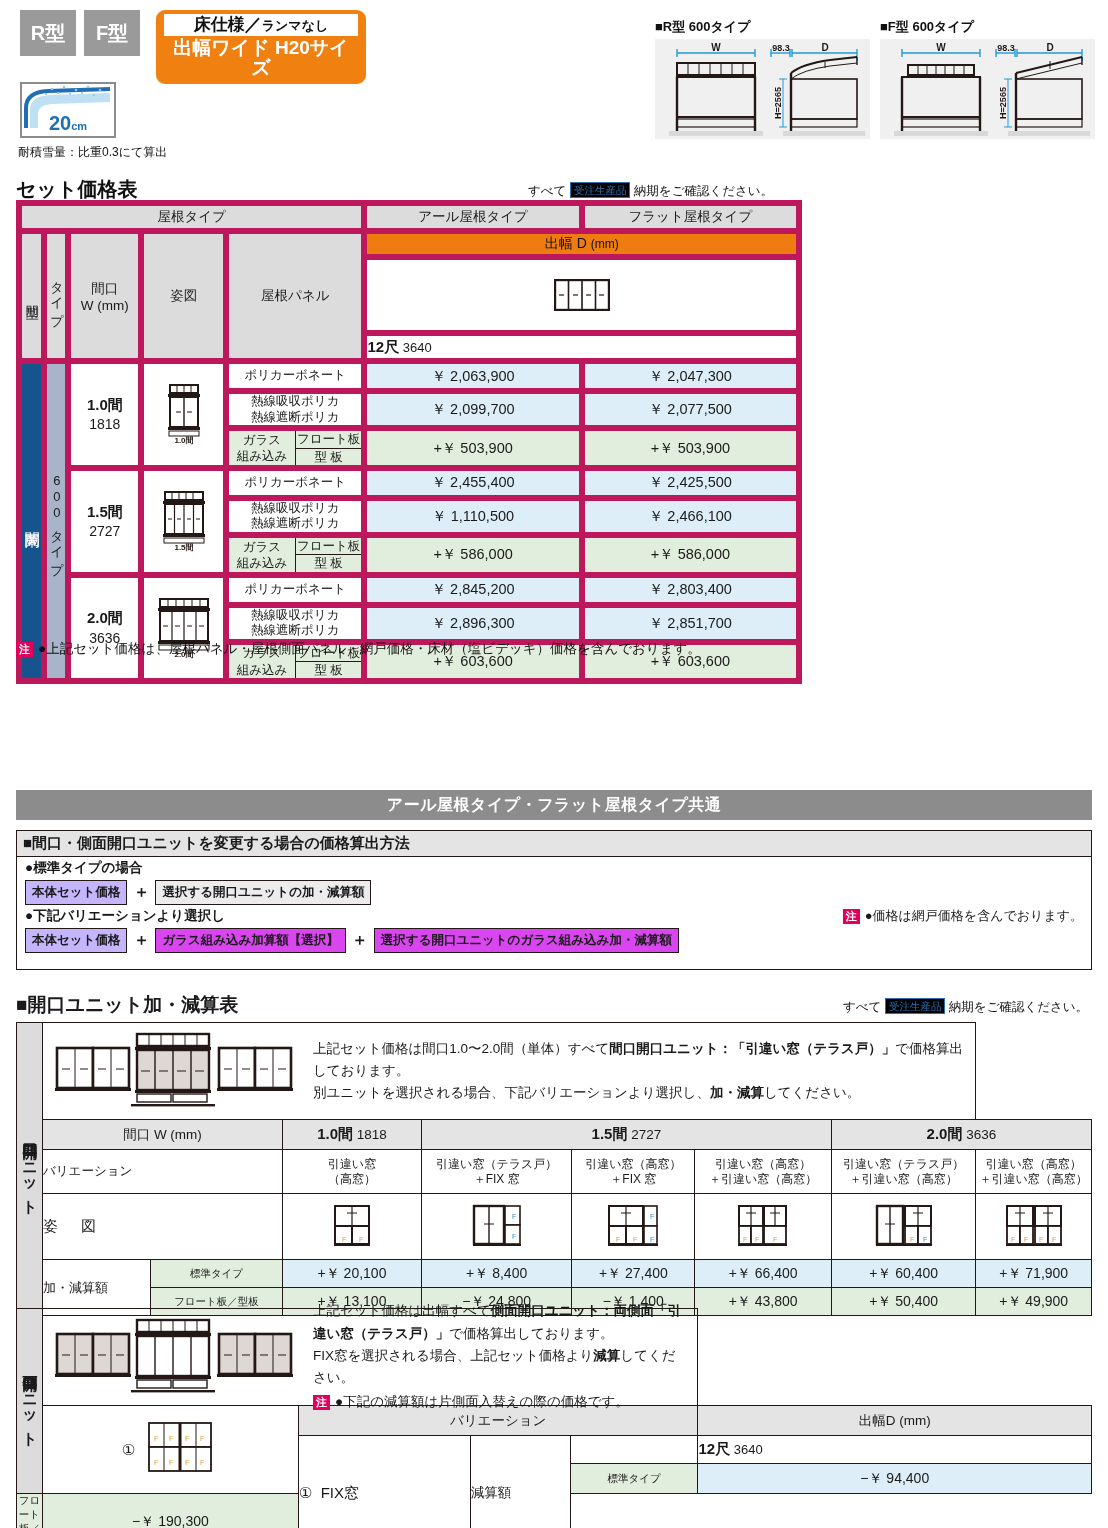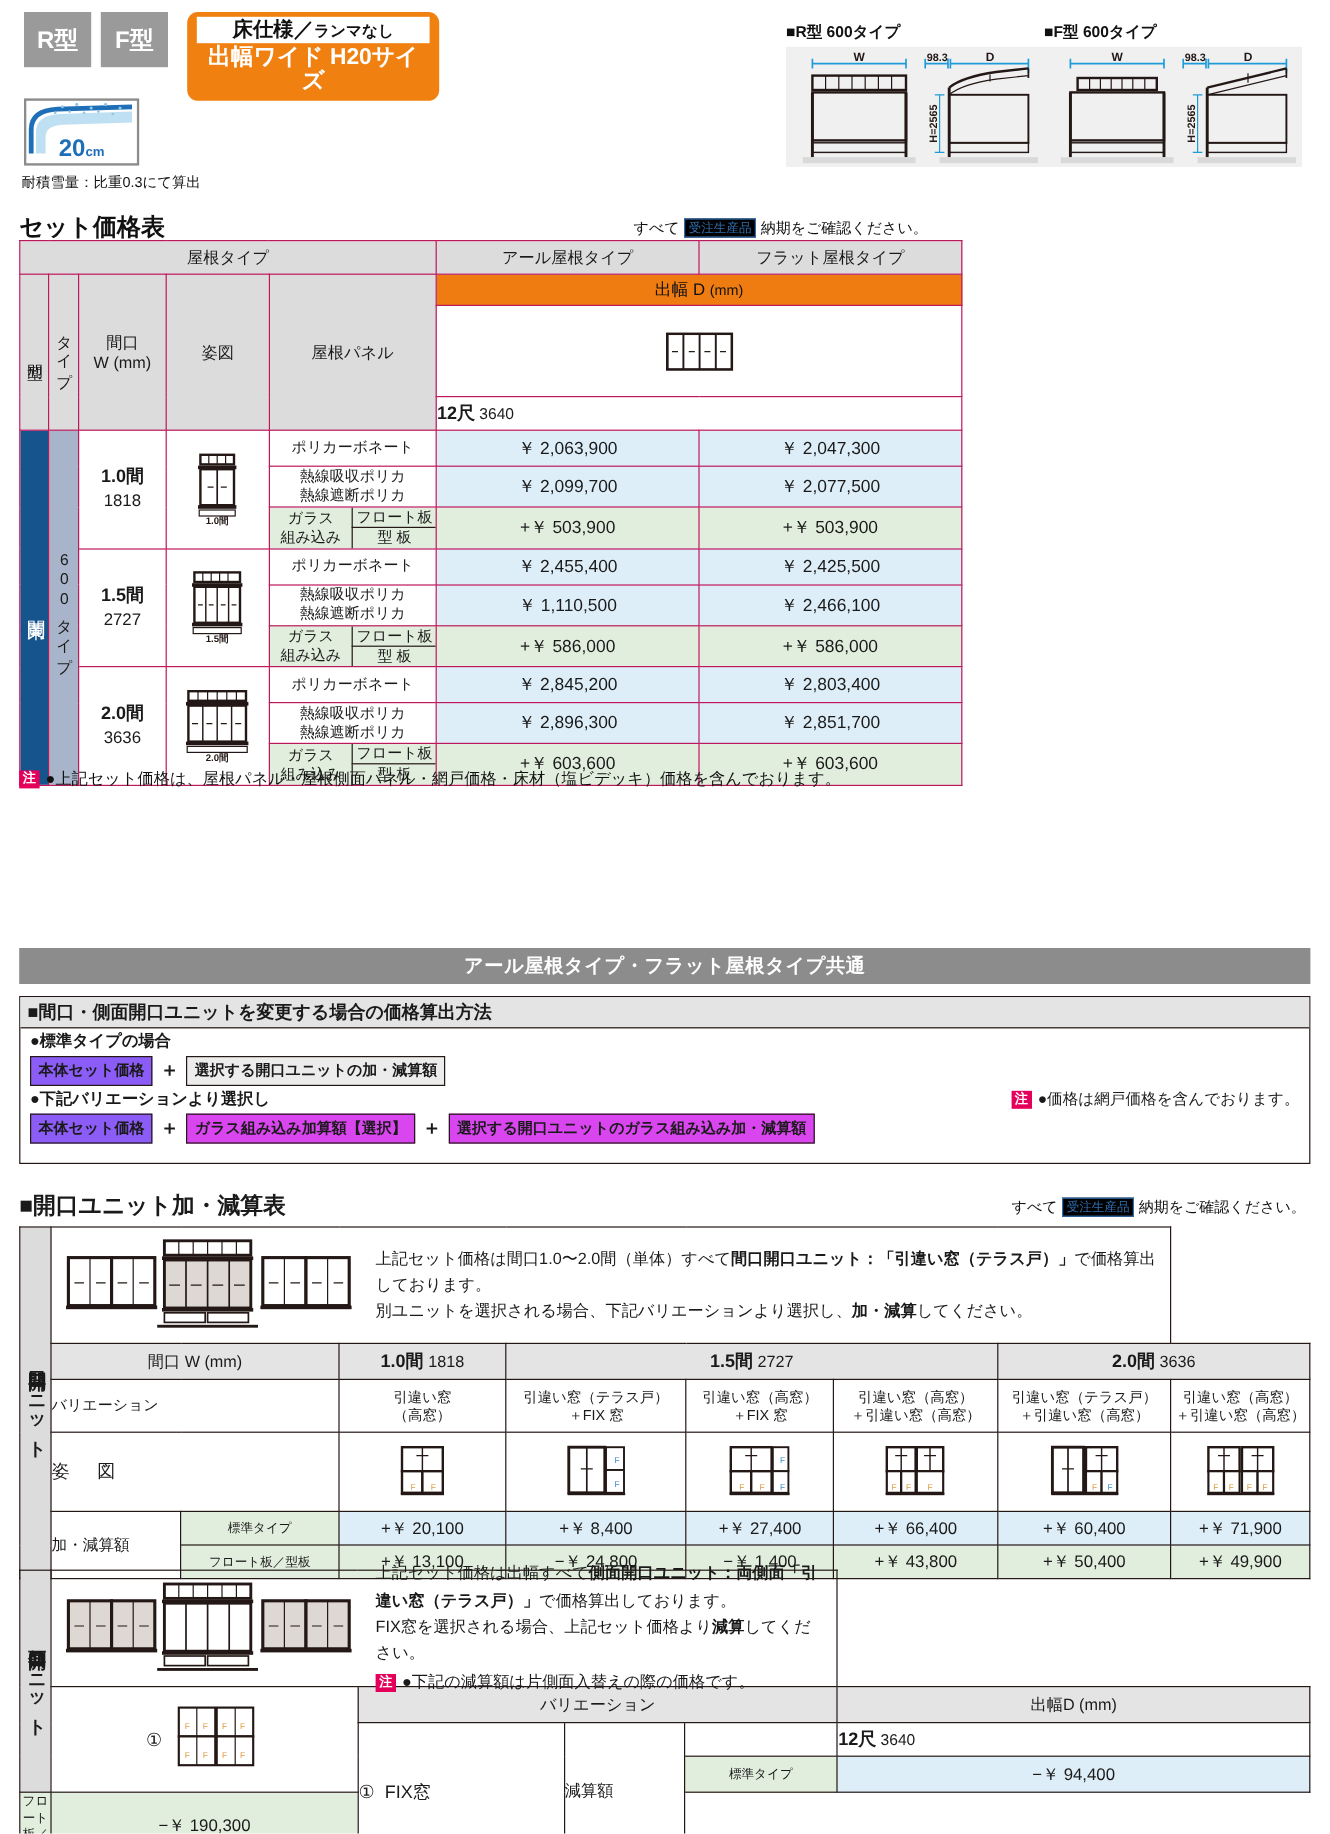--- a/index.html
+++ b/index.html
@@ -33,37 +33,37 @@
   .orange-badge .line1 .small { font-size:13px; }
   .orange-badge .line2 {
     color:#ffffff; font-weight:bold; font-size:19px; text-align:center; line-height:1.1;
   }
 
   .snow-box { position:absolute; left:20px; top:82px; width:96px; height:56px;
      border:2px solid #8c8c8c; background:#ffffff; overflow:hidden; }
   .snow-label { position:absolute; left:18px; top:144px; font-size:12px; color:#111; white-space:nowrap; }
 
   
-  .diagrams { position:absolute; left:655px; top:18px; width:349px; height:126px; display:flex; }
+  .diagrams { position:absolute; left:655px; top:18px; width:349px; height:126px; display:flex; gap:10px; }
   .diagram-block { flex:1; }
   .diagram-title { font-size:13px; font-weight:bold; color:#111; margin-bottom:3px; }
   .diagram-body { background:#f0f0f0; height:100px; position:relative; }
 
   
   .sec-title { position:absolute; font-size:20px; font-weight:bold; color:#111; }
   .note-right { position:absolute; font-size:12.5px; color:#111; white-space:nowrap; }
   .jc-badge {
     display:inline-block; border:1px solid #2f6fb0; color:#2f6fb0; background:#000000;
     font-size:10.5px; padding:0 3px; line-height:14px; vertical-align:1px;
   }
 
   
   table { border-collapse:collapse; }
   .maintbl { position:absolute; left:16px; top:200px; width:786px; }
-  .maintbl td, .maintbl th { border:1px solid #be185d; padding:0; font-weight:normal; }
+  .maintbl td, .maintbl th { border:6px solid #be185d; padding:0; font-weight:normal; }
   .hdr { background:#dcdcdc; text-align:center; font-size:13.5px; }
   .hdr-orange { background:#ee7c10; text-align:center; font-size:14px; font-weight:bold; color:#111; }
   .vert { writing-mode:vertical-rl; text-orientation:upright; letter-spacing:1px; }
   .cell-c { text-align:left; }
   .price { text-align:center; font-size:14.5px; }
   .blue { background:#ddeef8; }
   .green { background:#e2eedd; }
   .navy { background:#15548c; color:#ffffff; font-size:15px; font-weight:bold; }
   .steel { background:#a7b4ca; color:#1a1a1a; font-size:13px; }
   .wname { text-align:center; line-height:1.35; }
@@ -84,21 +84,21 @@
     background:#8c8c8c; color:#ffffff; font-size:16px; font-weight:bold;
     display:flex; align-items:center; justify-content:center; letter-spacing:0.5px;
   }
   .calcbox { position:absolute; left:16px; top:830px; width:1076px; height:140px; border:1px solid #231815; background:#fff; }
   .calcbox .sub-hdr {
     background:#e4e4e4; font-size:15px; font-weight:bold; padding:3px 6px; border-bottom:1px solid #231815;
   }
   .calcrow { padding:0 8px 0 8px; }
   .calcrow .lead { font-size:13.5px; font-weight:bold; margin:2px 0 3px 0; }
   .formula { display:flex; align-items:center; gap:6px; }
-  .fbox { border:1px solid #231815; background:#8b5cf6; font-size:12.5px; font-weight:bold; padding:3px 6px; }
+  .fbox { border:1px solid #231815; background:#c4b5fd; font-size:12.5px; font-weight:bold; padding:3px 6px; }
   .fbox.gray { background:#ececec; }
   .fbox.greenb { background:#d946ef; }
   .plus { font-size:16px; font-weight:bold; }
   .side-note { position:absolute; right:8px; top:48px; font-size:13px; display:flex; align-items:center; gap:5px; }
 
   
   .ou-title { position:absolute; left:16px; top:992px; font-size:19px; font-weight:bold; }
   .outbl { position:absolute; left:16px; top:1022px; width:1076px; }
   .outbl td { border:1px solid #231815; padding:0; }
   .sidebar-v { background:#dcdcdc; width:26px; text-align:center; }

